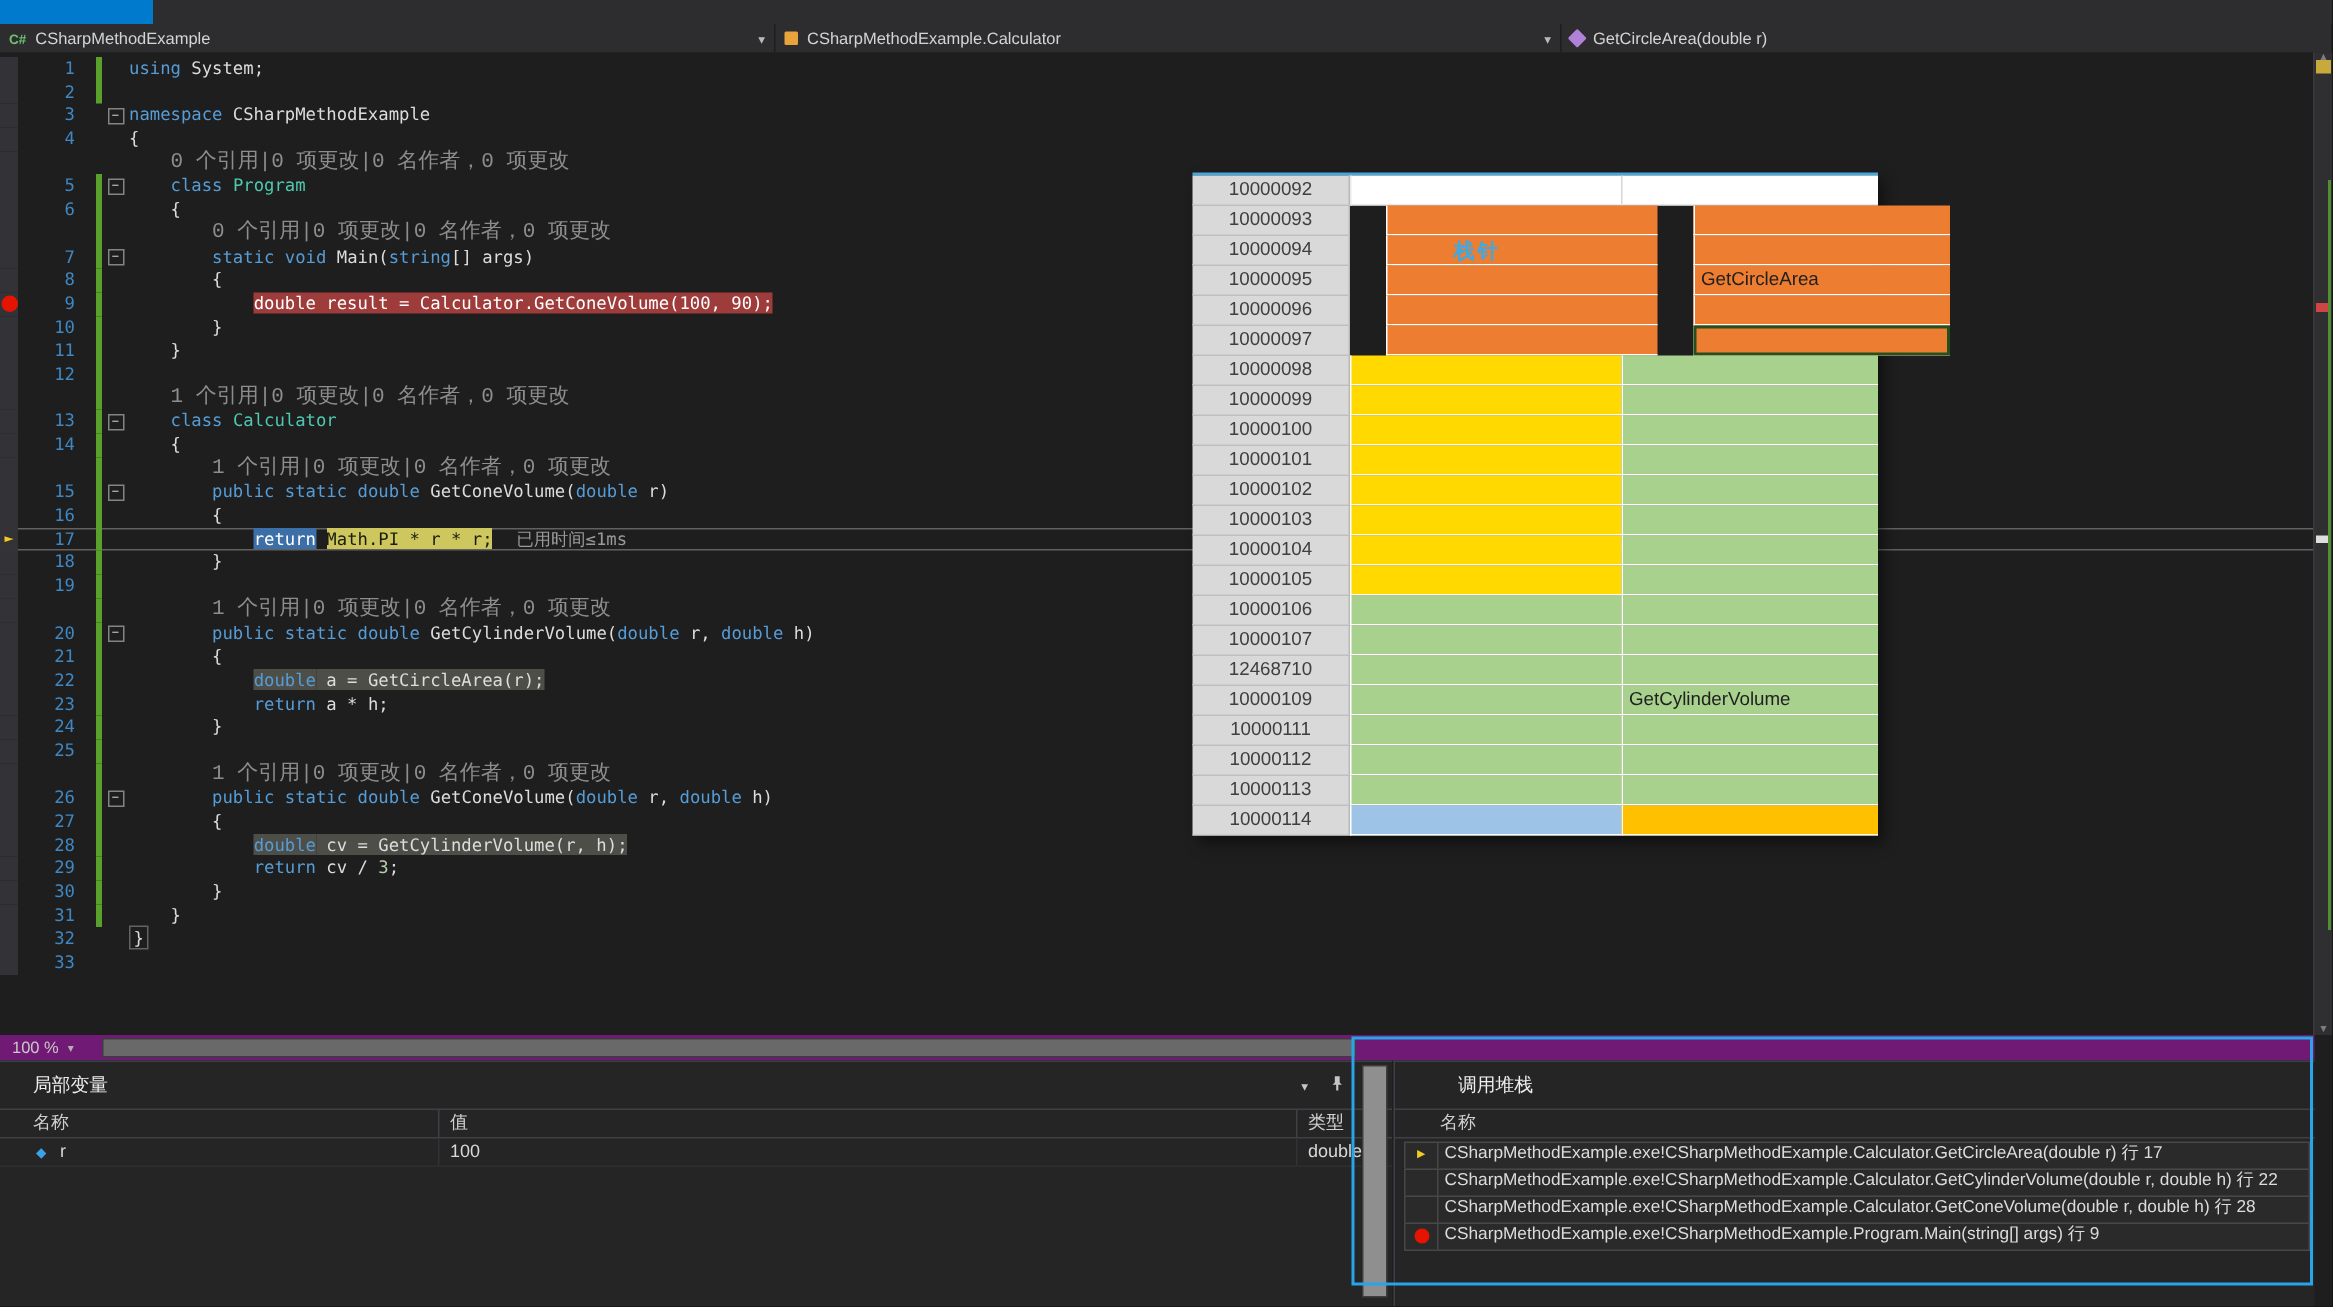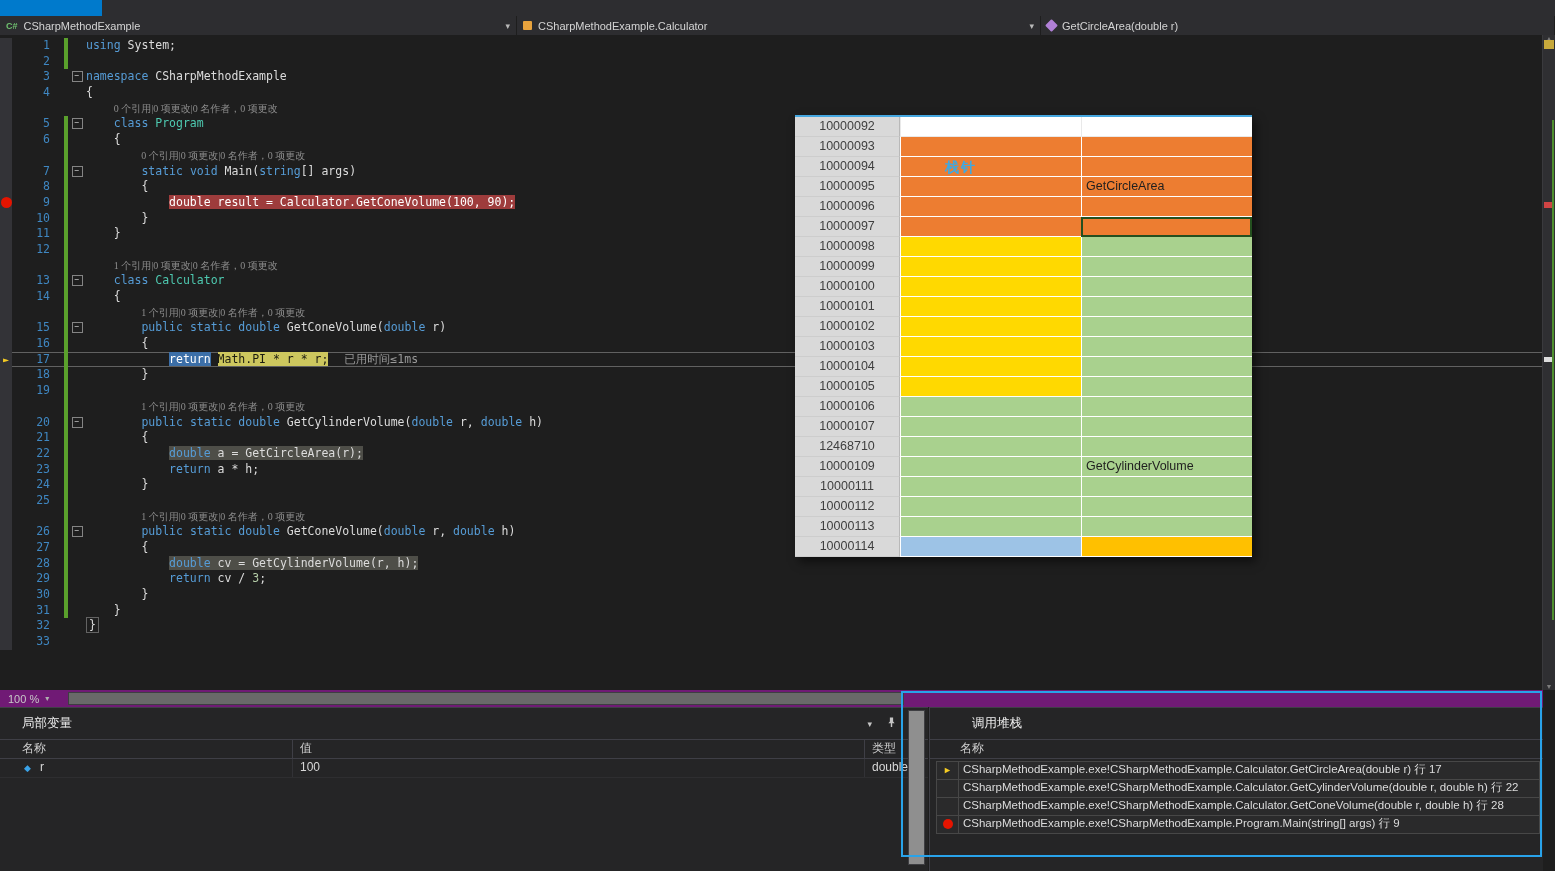--- a/index.html
+++ b/index.html
@@ -33,21 +33,21 @@
   .g-glyph{flex:none;width:12px;background:#333337;position:relative;}
   .bp{display:block;width:11px;height:11px;border-radius:50%;background:var(--bp_red,#e51400);margin:2px auto 0;}
   .cur-arrow{display:block;text-align:center;color:var(--arrow_yellow,#f5cb22);font-size:10px;line-height:15px;}
   .g-num{flex:none;width:38px;text-align:right;color:#3f87c2;}
   .g-chg{flex:none;width:4px;margin-left:14px;}
   .g-chg.on{background:var(--chg_green,#5aa02c);}
   .g-fold{flex:none;width:18px;text-align:center;}
   .fbox{display:inline-block;width:9px;height:9px;line-height:8px;border:1px solid #848484;
         color:#cfcfcf;font-size:8px;vertical-align:middle;background:#1e1e1e;}
   .g-code{white-space:pre;flex:1;color:#dcdcdc;}
-  .g-code.lens{font-family:Liberation Serif, serif;font-size:10px;color:#8d8d8d;line-height:15.7px;}
+  .g-code.lens{font-family:Liberation Mono, monospace;font-size:14px;color:#8d8d8d;line-height:15.7px;}
   .s-kw{color:var(--kw_blue,#569cd6);}
   .s-typ{color:var(--type_teal,#4ec9b0);}
   .s-pl{color:#dcdcdc;}
   .s-lit{color:#b5cea8;}
   .s-bpx{background:var(--bp_line_red,#9e3c3c);color:#ffffff;}
   .s-sel{background:var(--sel_blue,#3c6fa8);color:#ffffff;}
   .s-cs{background:var(--cur_stmt_yellow,#cdc75e);color:#1c1c10;}
   .s-fr{background:#4e4e48;color:#dcdcdc;}
   .s-frkw{background:#4e4e48;color:var(--kw_blue,#569cd6);}
   .s-tip{color:#9a9a9a;padding-left:16px;}
@@ -71,21 +71,21 @@
   
   .mem{position:absolute;left:795px;top:115px;width:457px;z-index:30;border-top:2px solid #45a7e0;
        box-shadow:4px 5px 9px rgba(0,0,0,.5);font-family:"Liberation Sans",sans-serif;}
   .mrow{display:flex;height:20px;}
   .maddr{flex:none;width:105px;box-sizing:border-box;background:#d9d9d9;border-right:1px solid #b9b9b9;
          border-bottom:1px solid #cdcdcd;color:#3f3f3f;font-size:12.5px;text-align:center;line-height:19px;}
   .mcell{flex:none;box-sizing:border-box;border-left:1px solid #fff;border-bottom:1px solid #fff;
          position:relative;line-height:19px;}
   .m-mid{width:181px;} .m-right{width:171px;}
   .c-white{background:#ffffff;border-left-color:#e9e9e9;border-bottom-color:#e9e9e9;}
-  .c-orange{background:var(--mem_orange,#ed7d31);}
+  .c-orange{background:var(--mem_orange,#ed7d31);margin-left:24px;}
   .c-yellow{background:var(--mem_yellow,#ffd900);}
   .c-green{background:var(--mem_green,#a9d18e);}
   .c-blue{background:var(--mem_blue,#9dc3e6);}
   .c-gold{background:var(--mem_gold,#ffc000);}
   .mcell.sel{outline:2px solid #24501f;outline-offset:-2px;}
   .mid-label{position:absolute;left:44px;top:1px;color:#3ea9e2;font-weight:bold;font-size:14px;letter-spacing:2px;}
   .right-label{display:block;padding-left:4px;font-size:12.5px;color:#1f1f1f;white-space:nowrap;}
 
   
   .panel{position:absolute;top:707px;height:164px;background:#252526;border-top:1px solid #3f3f46;

